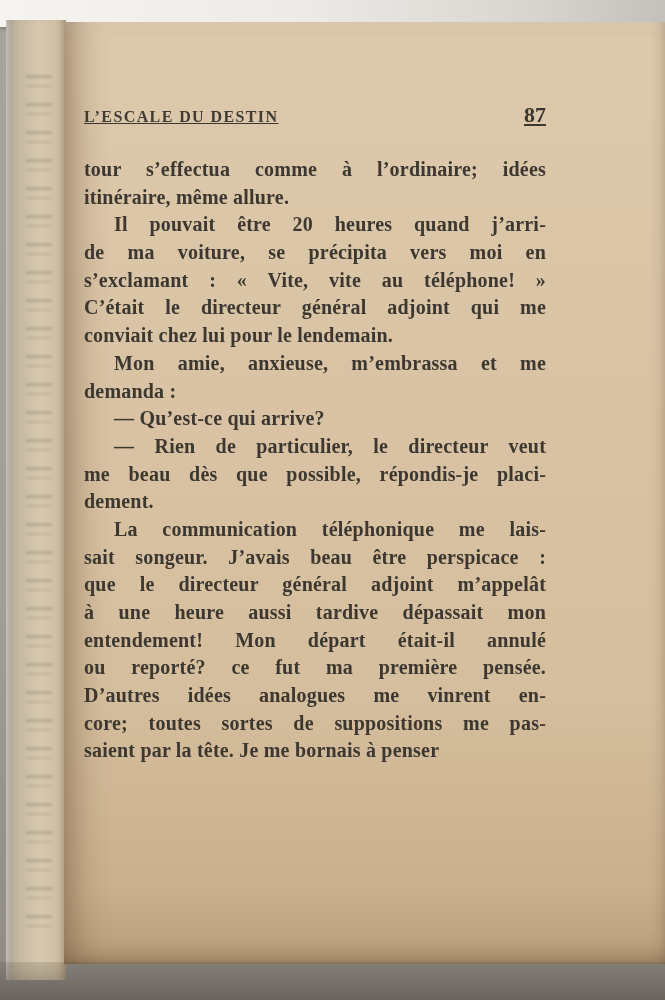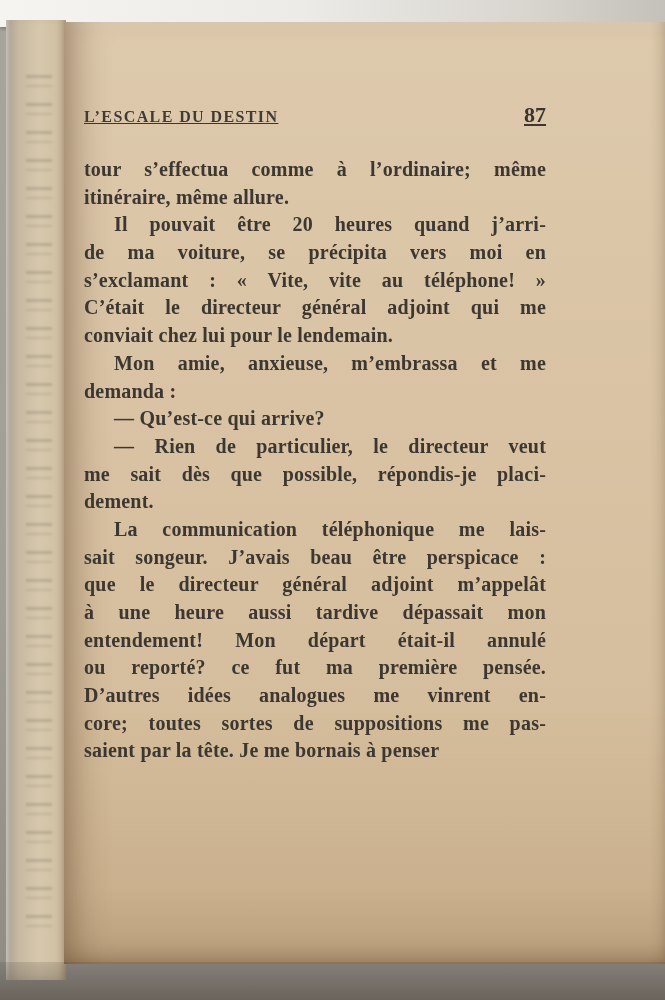--- a/index.html
+++ b/index.html
@@ -98,40 +98,40 @@
 
   <div class="page">
     <div class="page-header">
       <span class="running-title">L’ESCALE DU DESTIN</span>
       <span class="folio">87</span>
     </div>
 
     <div class="text-column">
 
     <div class="paragraph">
-          <div class="line">tour s’effectua comme à l’ordinaire; même</div>
+          <div class="line">tour s’effectua comme à l’ordinaire; idées</div>
           <div class="line last">itinéraire, même allure.</div>
         </div>
         <div class="paragraph">
           <div class="line indent">Il pouvait être 20 heures quand j’arri-</div>
           <div class="line">de ma voiture, se précipita vers moi en</div>
           <div class="line">s’exclamant : « Vite, vite au téléphone! »</div>
           <div class="line">C’était le directeur général adjoint qui me</div>
           <div class="line last">conviait chez lui pour le lendemain.</div>
         </div>
         <div class="paragraph">
           <div class="line indent">Mon amie, anxieuse, m’embrassa et me</div>
           <div class="line last">demanda :</div>
         </div>
         <div class="paragraph">
           <div class="line last indent">— Qu’est-ce qui arrive?</div>
         </div>
         <div class="paragraph">
           <div class="line indent">— Rien de particulier, le directeur veut</div>
-          <div class="line">me sait dès que possible, répondis-je placi-</div>
+          <div class="line">me beau dès que possible, répondis-je placi-</div>
           <div class="line last">dement.</div>
         </div>
         <div class="paragraph">
           <div class="line indent">La communication téléphonique me lais-</div>
           <div class="line">sait songeur. J’avais beau être perspicace :</div>
           <div class="line">que le directeur général adjoint m’appelât</div>
           <div class="line">à une heure aussi tardive dépassait mon</div>
           <div class="line">entendement! Mon départ était-il annulé</div>
           <div class="line">ou reporté? ce fut ma première pensée.</div>
           <div class="line">D’autres idées analogues me vinrent en-</div>

